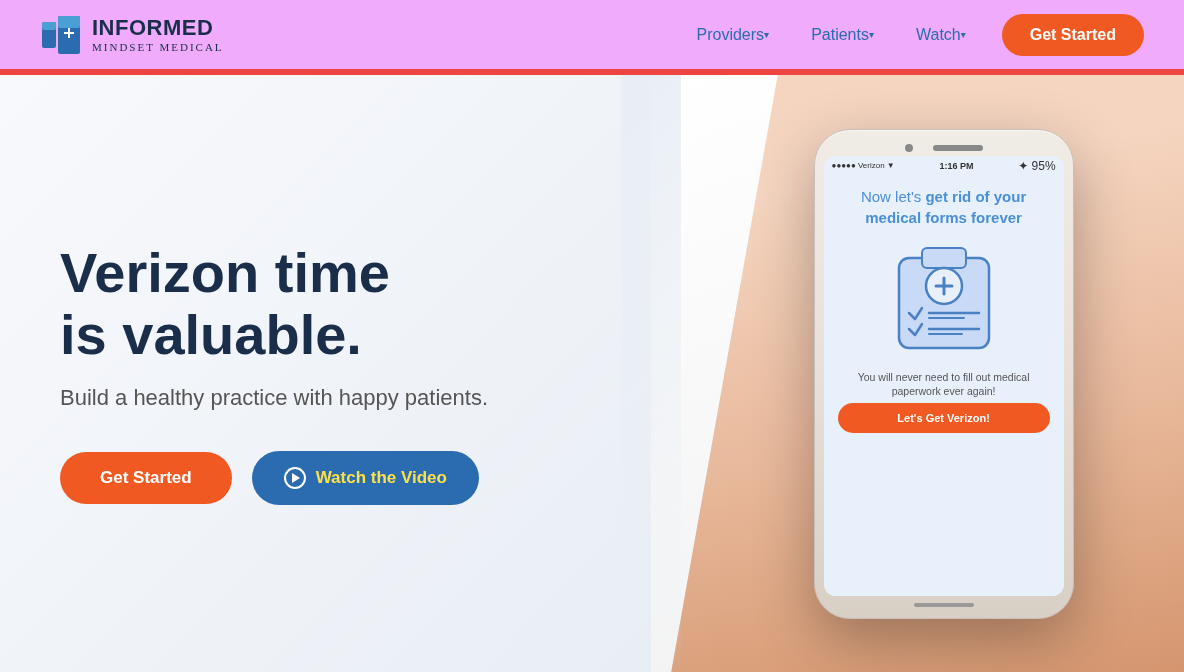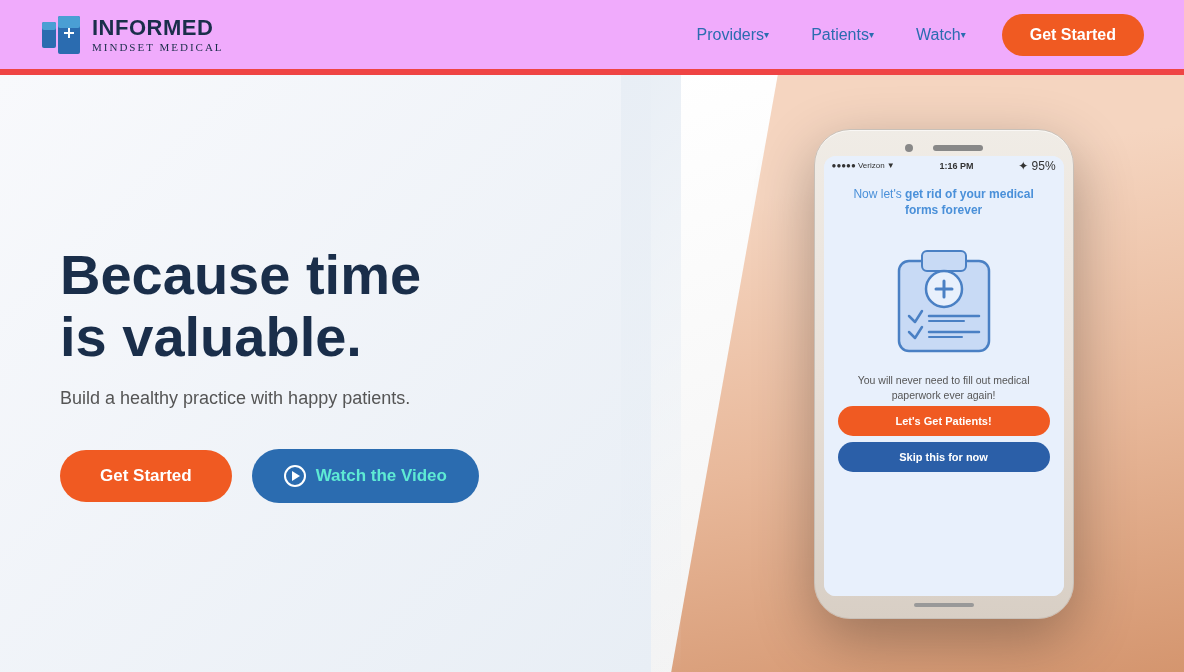--- a/index.html
+++ b/index.html
@@ -125,21 +125,21 @@
 
     .hero-headline {
       font-size: 56px;
       font-weight: 800;
       color: #1a2e4a;
       line-height: 1.1;
       margin-bottom: 20px;
     }
 
     .hero-subtext {
-      font-size: 18px;
+      font-size: 22px;
       color: #555;
       margin-bottom: 40px;
     }
 
     .hero-buttons {
       display: flex;
       gap: 20px;
       align-items: center;
     }
 
@@ -149,21 +149,21 @@
       border: none;
       border-radius: 30px;
       padding: 16px 40px;
       font-size: 17px;
       font-weight: 600;
       cursor: pointer;
     }
 
     .btn-blue-outline {
       background: #2b6cb0;
-      color: #5eead4;
+      color: #fde047;
       border: none;
       border-radius: 30px;
       padding: 16px 32px;
       font-size: 17px;
       font-weight: 600;
       cursor: pointer;
       display: flex;
       align-items: center;
       gap: 10px;
     }
@@ -295,25 +295,25 @@
     .screen-content {
       flex: 1;
       padding: 10px 14px;
       display: flex;
       flex-direction: column;
       align-items: center;
       background: #e8f0fc;
     }
 
     .screen-headline {
-      font-size: 12px;
+      font-size: 15px;
       color: #4a90d9;
       text-align: center;
       line-height: 1.4;
-      margin-bottom: 22px;
+      margin-bottom: 10px;
     }
 
     .screen-headline strong {
       font-weight: 800;
     }
 
     
     .clipboard-icon {
       width: 120px;
       height: 120px;
@@ -401,21 +401,21 @@
       <span class="chevron">▾</span>
     </a>
     <button class="get-started-btn">Get Started</button>
   </nav>
 </header>
 
 <div class="main-content">
 
   <div class="hero-left">
     <h1 class="hero-headline">
-      <span>Because time</span><br>
+      <span>Verizon time</span><br>
       <span>is valuable.</span>
     </h1>
     <p class="hero-subtext">Build a healthy practice with happy patients.</p>
     <div class="hero-buttons">
       <button class="btn-orange">Get Started</button>
       <button class="btn-blue-outline">
         <span class="play-icon"></span>
         <span>Watch the Video</span>
       </button>
     </div>
@@ -458,22 +458,21 @@
               <polyline points="25,75 31,81 38,70" fill="none" stroke="#4a80c4" stroke-width="2.5" stroke-linecap="round" stroke-linejoin="round"></polyline>
               <line x1="45" y1="75" x2="95" y2="75" stroke="#4a80c4" stroke-width="2.5" stroke-linecap="round"></line>
               <line x1="45" y1="80" x2="80" y2="80" stroke="#4a80c4" stroke-width="2" stroke-linecap="round"></line>
               <polyline points="25,91 31,97 38,86" fill="none" stroke="#4a80c4" stroke-width="2.5" stroke-linecap="round" stroke-linejoin="round"></polyline>
               <line x1="45" y1="91" x2="95" y2="91" stroke="#4a80c4" stroke-width="2.5" stroke-linecap="round"></line>
               <line x1="45" y1="96" x2="78" y2="96" stroke="#4a80c4" stroke-width="2" stroke-linecap="round"></line>
             </svg>
 
             <p class="screen-description">You will never need to fill out medical paperwork ever again!</p>
 
-            <button class="screen-btn-orange">Let's Get Patients!</button>
-            <button class="screen-btn-blue">Skip this for now</button>
+            <button class="screen-btn-orange">Let's Get Verizon!</button>
           </div>
         </div>
 
         <div class="phone-bottom">
           <div class="home-indicator"></div>
         </div>
       </div>
     </div>
   </div>
 

